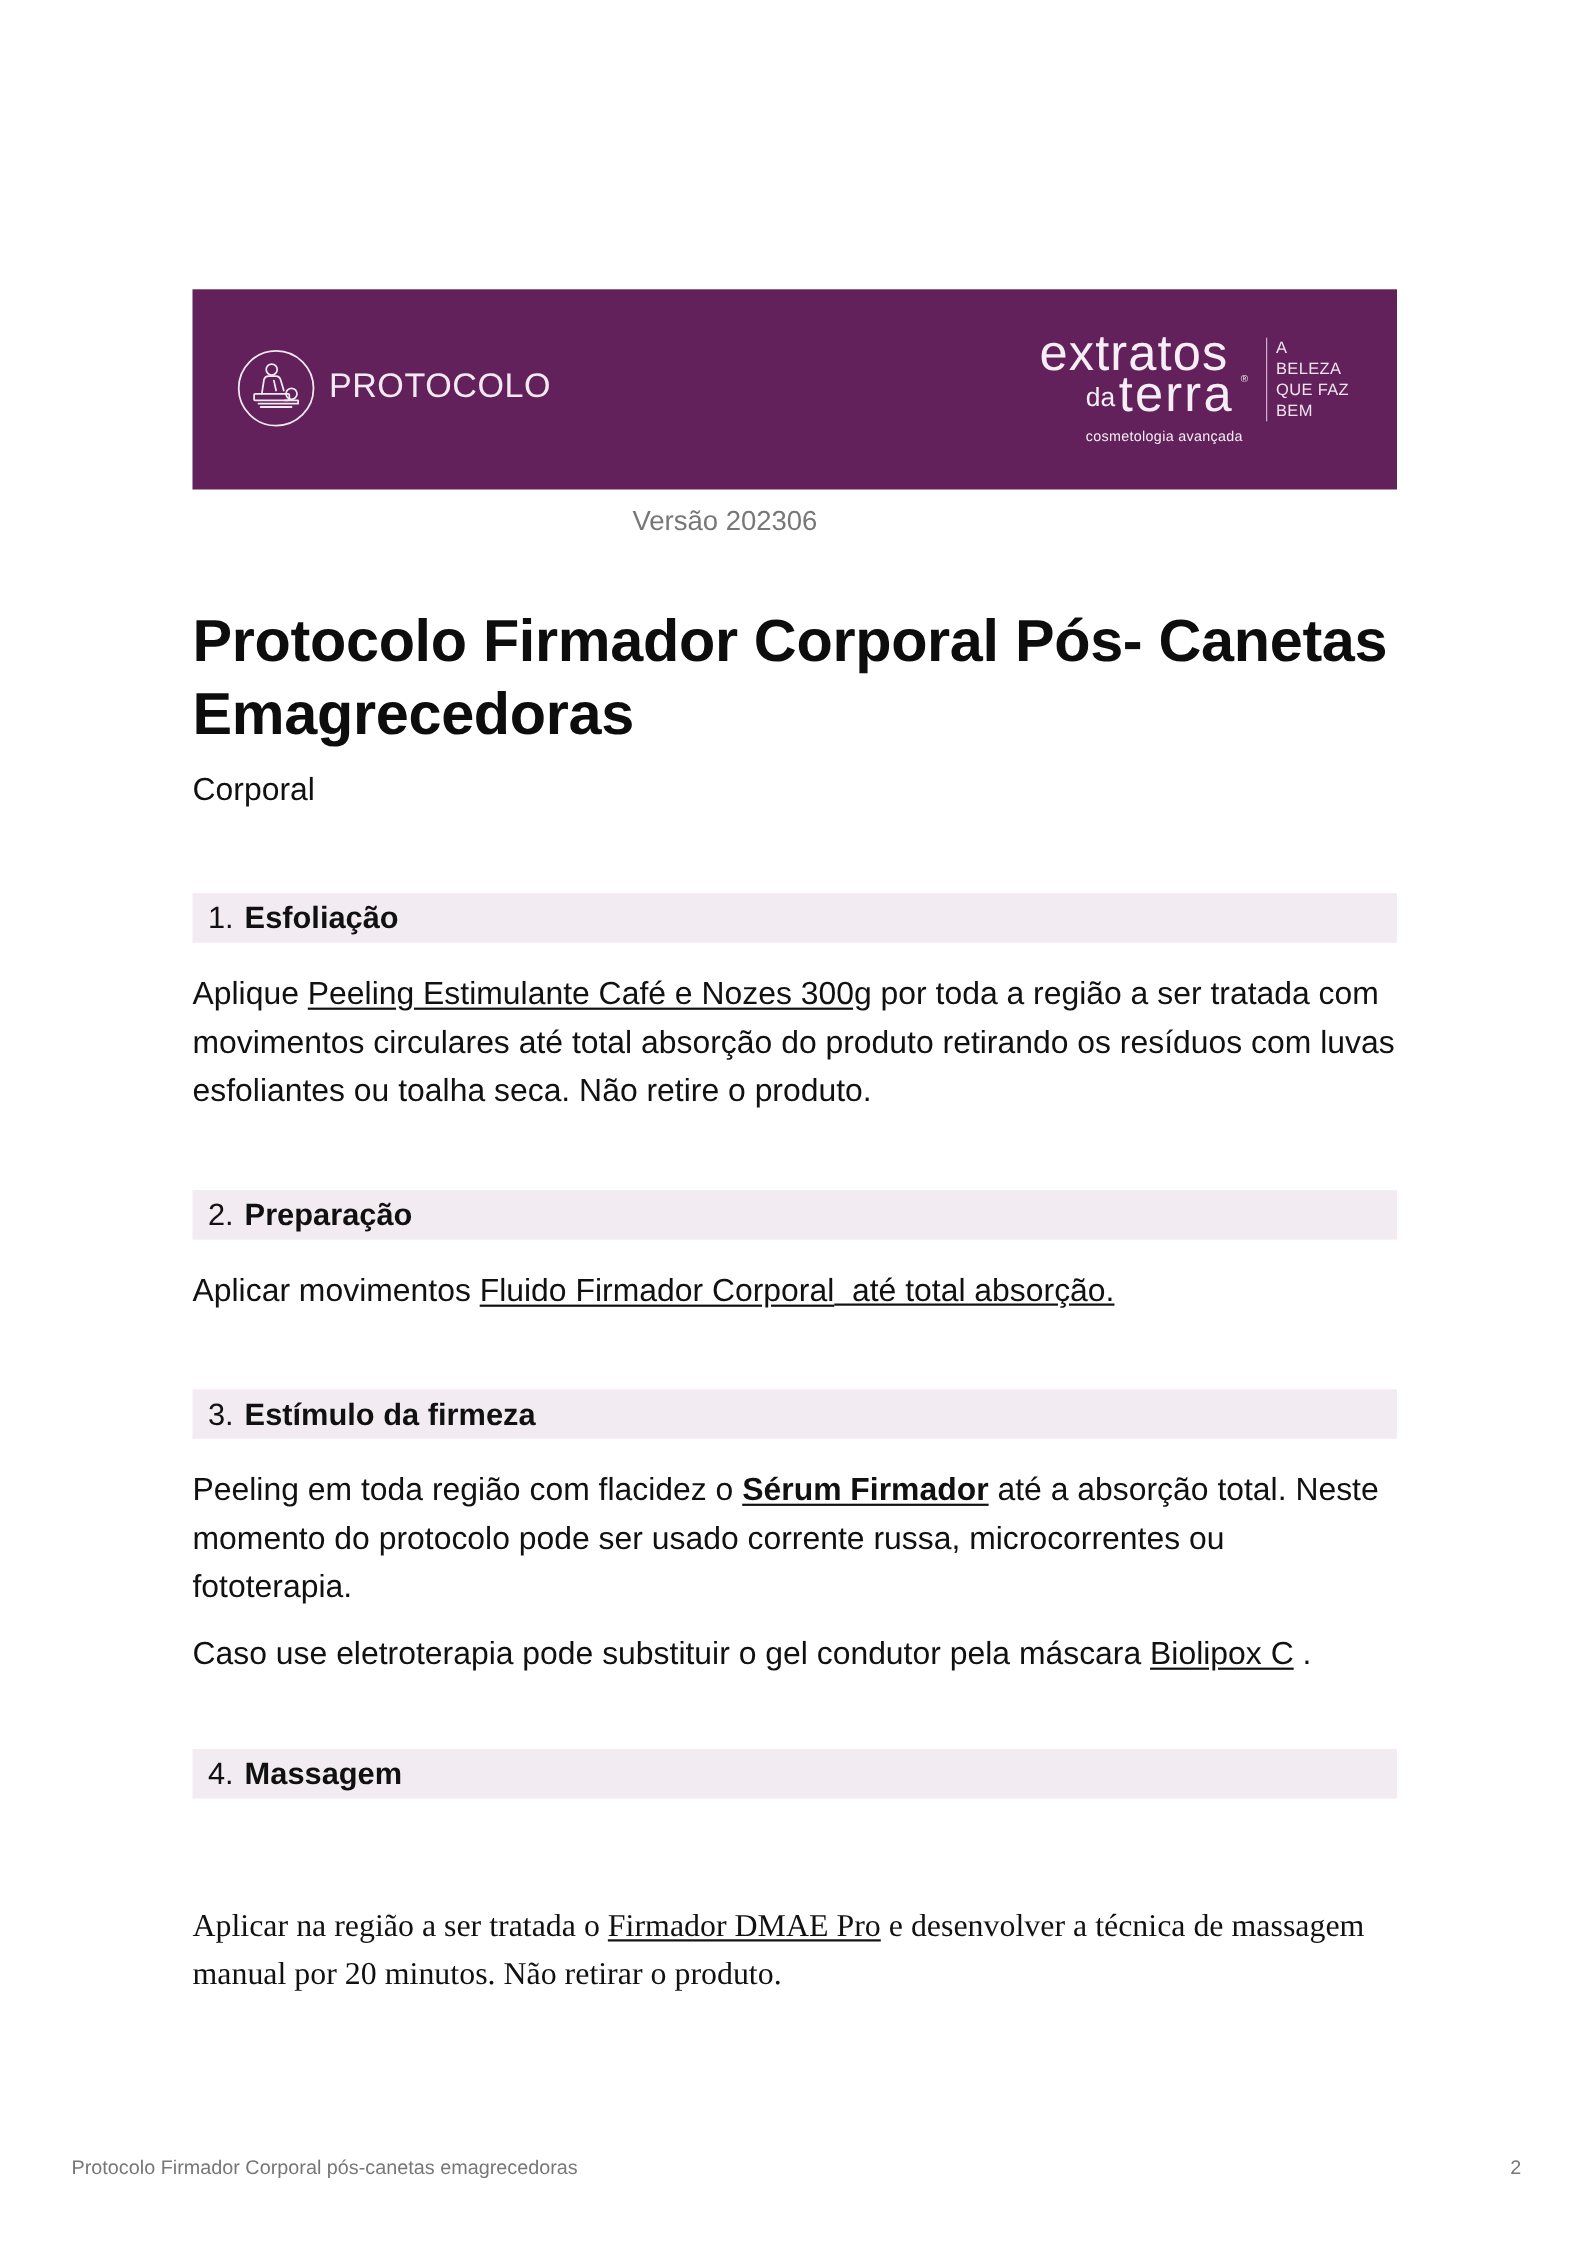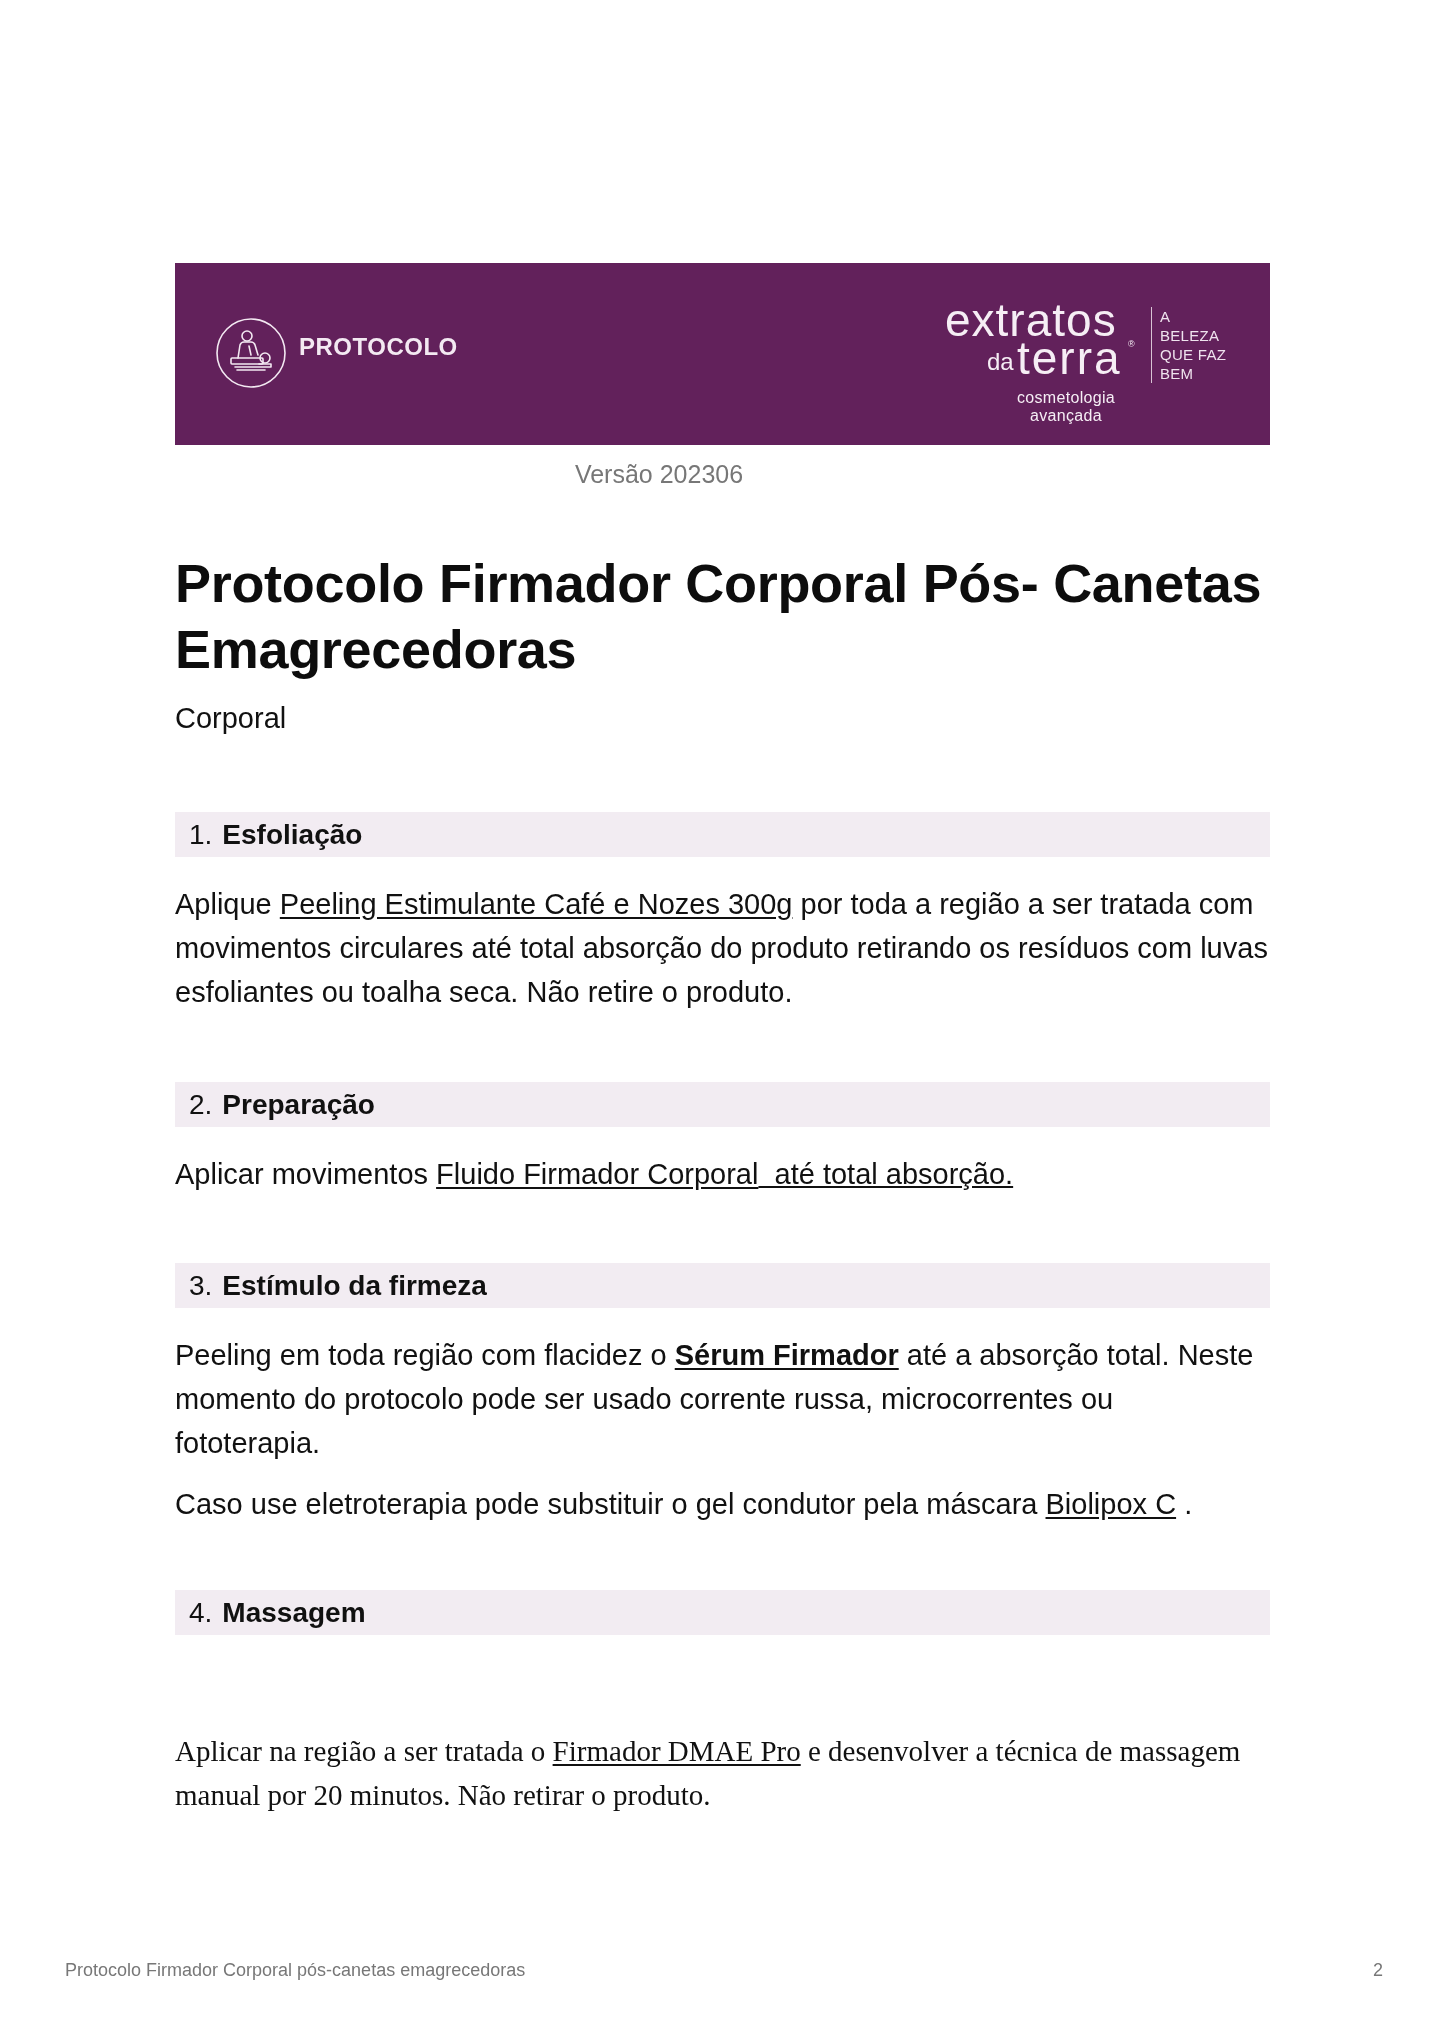--- a/index.html
+++ b/index.html
@@ -8,28 +8,28 @@
     font-family: "Liberation Sans", "DejaVu Sans", sans-serif; color: #111111;
     overflow: hidden;
   }
   .banner {
     position: absolute; left: 175px; top: 263px; width: 1095px; height: 182px;
     background: #62215b;
   }
   .banner-icon { position: absolute; left: 40px; top: 54px; width: 72px; height: 72px; }
   .banner-label {
     position: absolute; left: 124px; top: 70px; color: #f3e9f2;
-    font-size: 24px; letter-spacing: 0.5px; font-weight: 700;
+    font-size: 31px; letter-spacing: 0.5px; font-weight: 400;
   }
   .brand { position: absolute; left: 770px; top: 34px; width: 200px; height: 120px; color: #f6eef5; text-align: center; }
   .brand-line1 { position: absolute; left: 0; top: 0; font-size: 46px; font-weight: 300; letter-spacing: 1px; line-height: 46px; }
   .brand-da { position: absolute; left: 42px; top: 50px; font-size: 24px; line-height: 30px; }
   .brand-terra { position: absolute; left: 72px; top: 38px; font-size: 46px; font-weight: 300; letter-spacing: 2px; line-height: 46px; }
   .brand-reg { position: absolute; left: 183px; top: 42px; font-size: 9px; }
-  .brand-sub { position: absolute; left: 42px; top: 92px; font-size: 16px; letter-spacing: 0.3px; }
+  .brand-sub { position: absolute; left: 42px; top: 92px; font-size: 13px; letter-spacing: 0.3px; }
   .tagline {
     position: absolute; left: 976px; top: 44px; border-left: 1.5px solid #d8c3d4;
     padding-left: 8px; color: #efe3ee; font-size: 15px; line-height: 19px; letter-spacing: 0.3px;
   }
   .version {
     position: absolute; left: 0; width: 1318px; top: 460px; text-align: center;
     font-size: 25px; color: #777777;
   }
   .title {
     position: absolute; left: 175px; top: 550px; width: 1110px; margin: 0;

